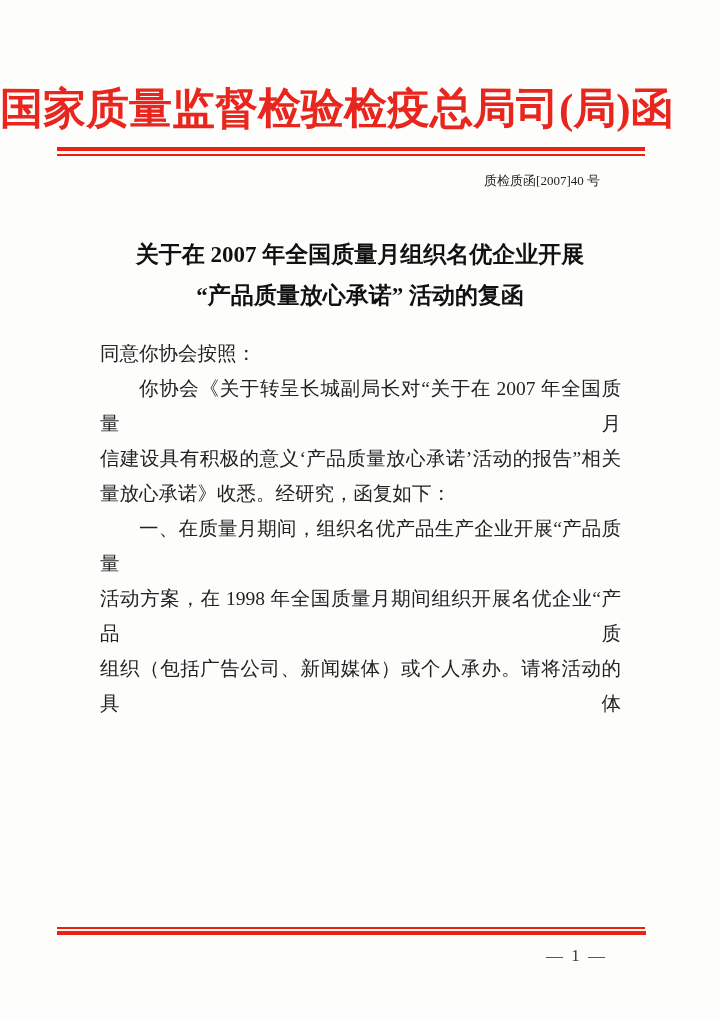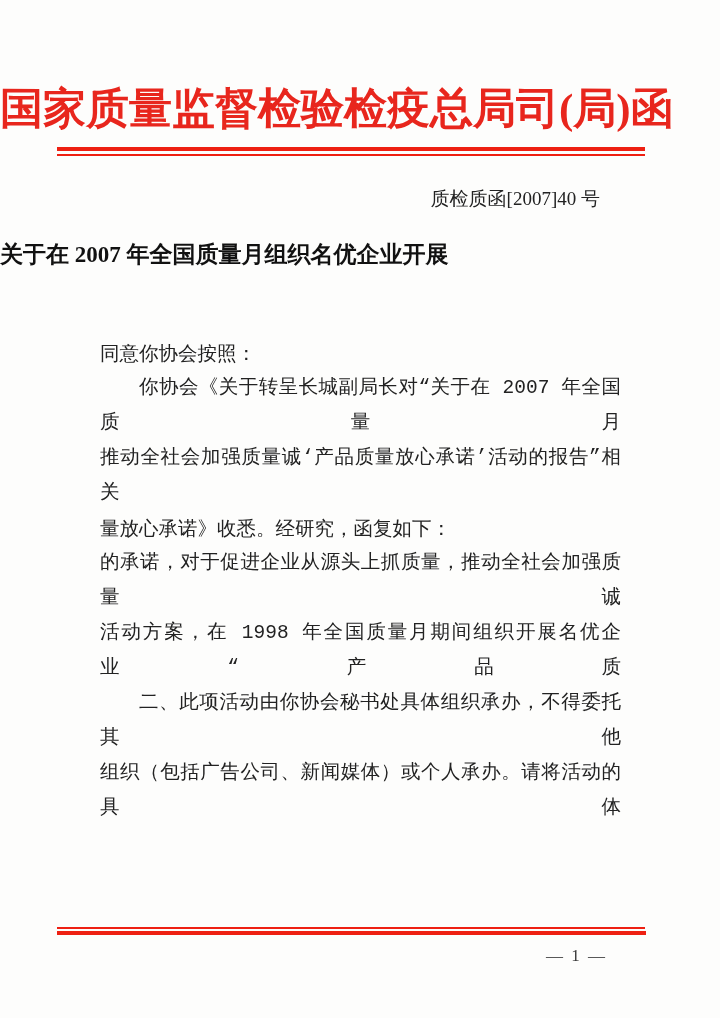--- a/index.html
+++ b/index.html
@@ -25,39 +25,40 @@
     letter-spacing: 0px;
     line-height: 48px;
     white-space: nowrap;
   }
   
   .rule { position: absolute; left: 57px; width: 588px; background: var(--rule_red, #ee2012); }
   .rule-h-thick { top: 147px; height: 4px; }
   .rule-h-thin  { top: 154px; height: 2px; }
   
   .doc-number {
-    position: absolute; top: 188px; right: 120px;
-    font-size: 19px; line-height: 22px;
+    position: absolute; top: 170px; right: 120px;
+    font-size: 13px; line-height: 22px;
     color: #222;
   }
   
   .title {
     position: absolute; top: 234px; left: 0; width: 720px;
+    text-align: center;
     font-size: 23px; font-weight: bold;
     color: #111;
     line-height: 41px;
   }
   
   .body-text {
     position: absolute; top: 336px; left: 100px; width: 521px;
     font-size: 19.5px; line-height: 35px;
     color: #222;
   }
   .line { width: 100%; white-space: nowrap; }
-  .line.j { white-space: normal; text-align: justify; text-align-last: justify; font-family: Liberation Mono, monospace; }
+  .line.j { white-space: normal; text-align: justify; text-align-last: justify; }
   .line.ind { text-indent: 2em; }
   
   .rule-f-thin  { top: 927px; height: 2px; }
   .rule-f-thick { top: 931px; height: 4px; width: 589px; }
   .page-number {
     position: absolute; top: 946px; right: 113px;
     font-size: 17px; color: #3a3a3a;
     letter-spacing: 2px;
   }
 </style>
@@ -68,30 +69,30 @@
 
   <div class="banner">国家质量监督检验检疫总局司(局)函</div>
 
   <div class="rule rule-h-thick"></div>
   <div class="rule rule-h-thin"></div>
 
   <div class="doc-number">质检质函[2007]40 号</div>
 
   <div class="title">
     <div class="title-line1">关于在 2007 年全国质量月组织名优企业开展</div>
+    <div class="title-line2">“产品质量放心承诺” 活动的复函</div>
   </div>
 
   <div class="body-text">
     <div class="line">同意你协会按照：</div>
     <div class="line j ind">你协会《关于转呈长城副局长对“关于在 2007 年全国质量月</div>
-    <div class="line j">推动全社会加强质量诚‘产品质量放心承诺’活动的报告”相关</div>
+    <div class="line j">信建设具有积极的意义‘产品质量放心承诺’活动的报告”相关</div>
     <div class="line">量放心承诺》收悉。经研究，函复如下：</div>
-    <div class="line j">的承诺，对于促进企业从源头上抓质量，推动全社会加强质量诚</div>
+    <div class="line j ind">一、在质量月期间，组织名优产品生产企业开展“产品质量</div>
     <div class="line j">活动方案，在 1998 年全国质量月期间组织开展名优企业“产品质</div>
-    <div class="line j ind">二、此项活动由你协会秘书处具体组织承办，不得委托其他</div>
     <div class="line j">组织（包括广告公司、新闻媒体）或个人承办。请将活动的具体</div>
 
   </div>
 
   <div class="rule rule-f-thin"></div>
   <div class="rule rule-f-thick"></div>
 
   <div class="page-number">— 1 —</div>
 
 </div>

